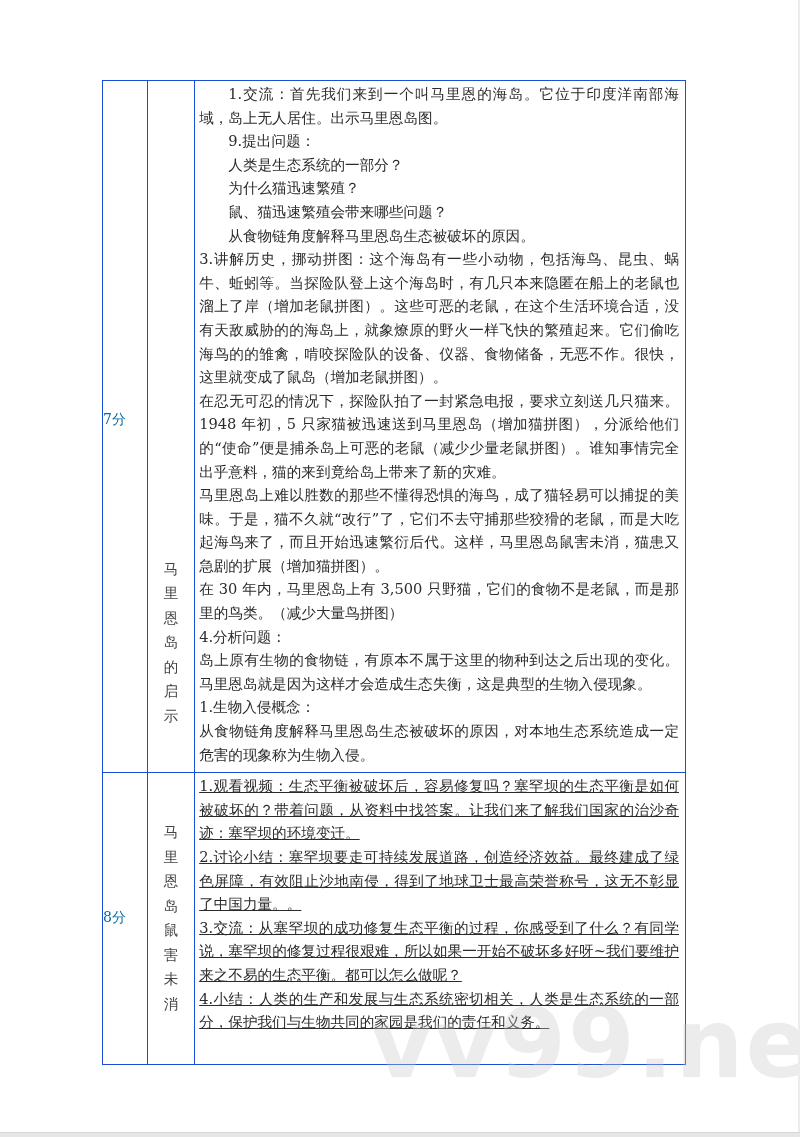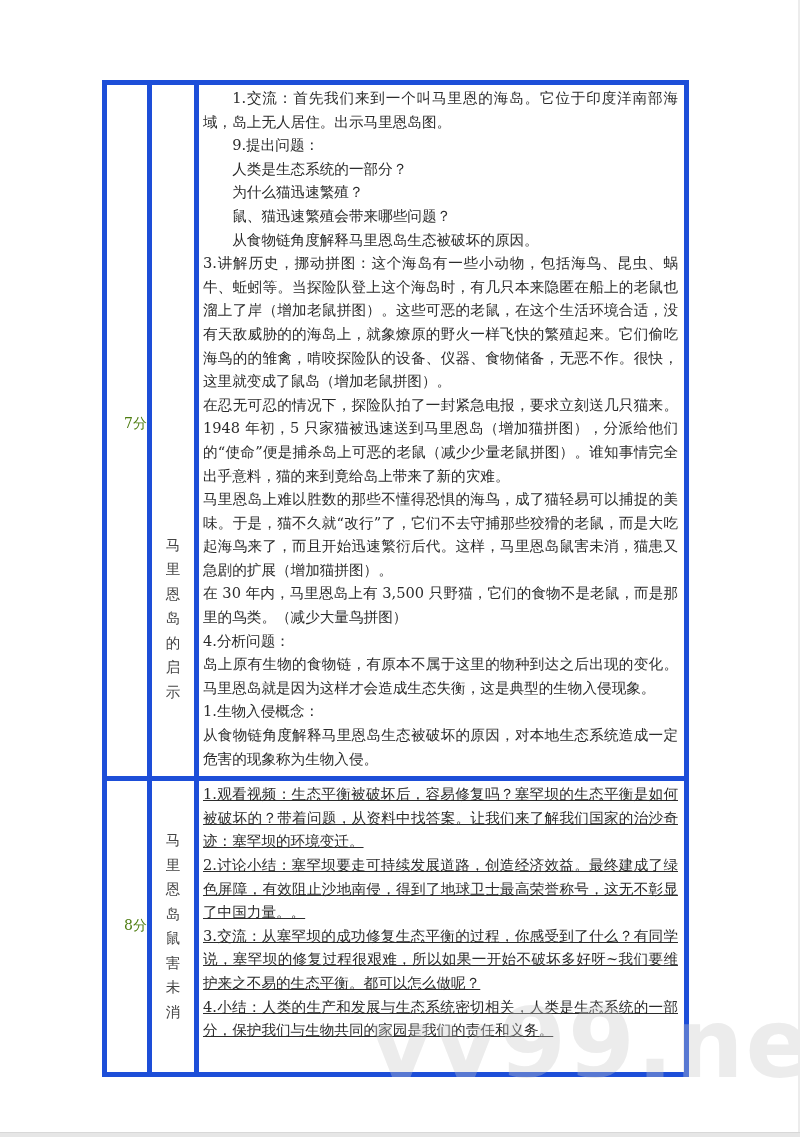--- a/index.html
+++ b/index.html
@@ -14,33 +14,33 @@
       background: #e6e6e6; border-top: 1px solid #d8d8d8;
     }
     .page-edge {
       position: absolute; top: 0; bottom: 0; right: 0; width: 2px; background: #ececec;
     }
     .lesson-table {
       position: absolute; left: 102px; top: 80px; width: 584px;
       border-collapse: collapse; table-layout: fixed;
     }
     .lesson-table td {
-      border: 5px solid #1d4ed8; vertical-align: middle; padding: 0; margin-top: 32px;
+      border: 1px solid #1d4ed8; vertical-align: middle; padding: 0; margin-top: 32px;
     }
     .col-time { width: 45px; }
     .col-topic { width: 47px; }
     .col-content { width: 490px; }
     .time-cell {
-      font-size: 14px; text-align: right; color: #4d7c0f;
+      font-size: 14px; text-align: left; color: #0369a1;
     }
     .time-cell.r1 { vertical-align: top; padding-top: 330px; }
     .topic-cell {
       text-align: center; font-size: 14.5px; color: #444;
     }
-    .topic-cell.r1 { vertical-align: bottom; padding-bottom: 72px; font-family: Liberation Serif, serif; }
+    .topic-cell.r1 { vertical-align: bottom; padding-bottom: 44px; font-family: Liberation Serif, serif; }
     .topic-vertical {
       display: inline-block; width: 16px; line-height: 24.5px; word-break: break-all;
     }
     .content-cell {
       padding: 1px 6px 6px 4px !important;
       font-size: 14.6px; line-height: 23.6px; color: #2b2b2b;
       vertical-align: top !important;
       text-align: justify;
     }
     .content-cell p { margin: 0; }

